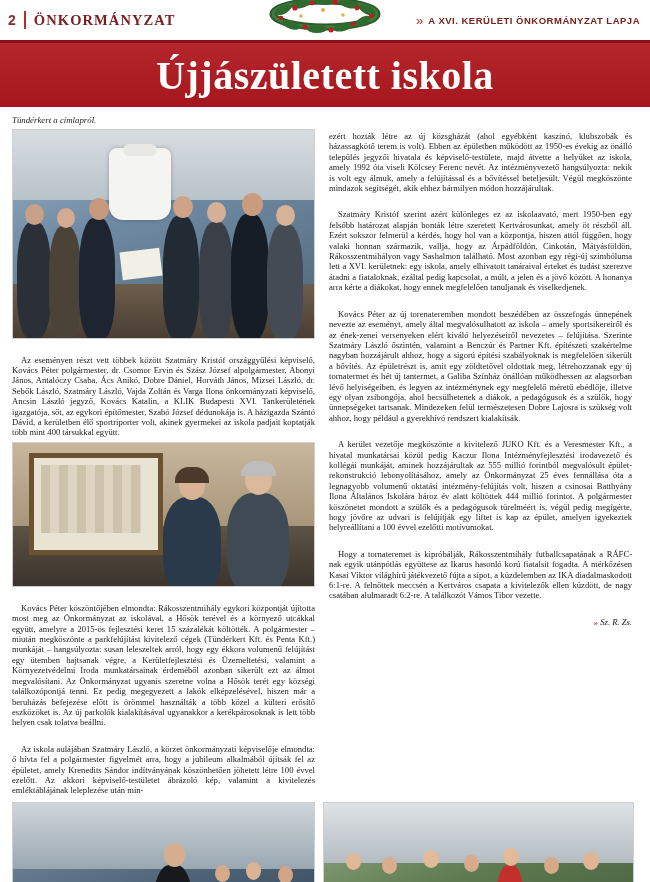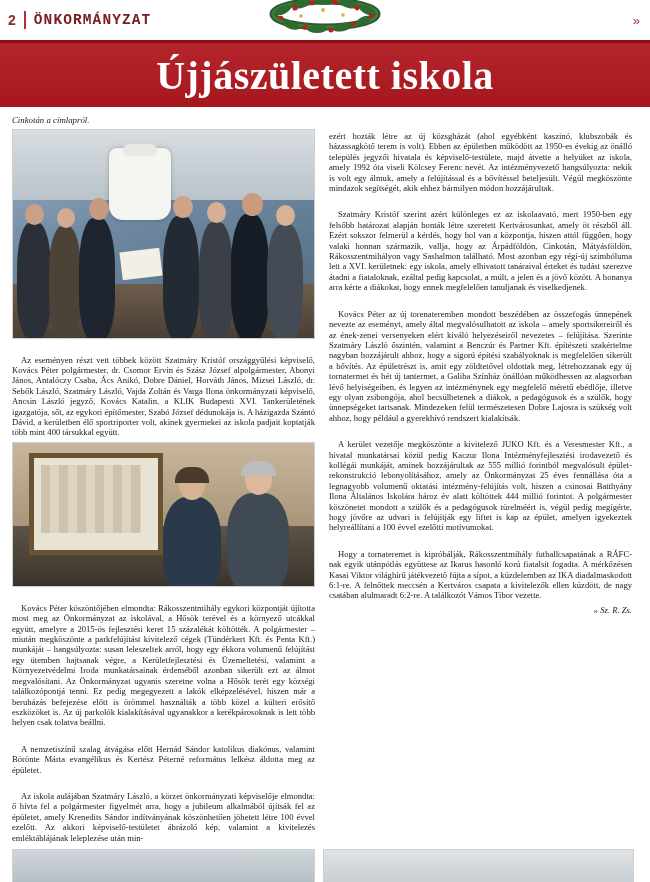--- a/index.html
+++ b/index.html
@@ -37,21 +37,21 @@
     font-size: 14px;
     color: #8b2b2b;
     font-weight: bold;
   }
   .masthead-divider {
     width: 2px;
     height: 18px;
     background: #b03030;
   }
   .masthead-title {
-    font-family: Liberation Mono, monospace;
+    font-family: Liberation Serif, serif;
     font-size: 14.5px;
     letter-spacing: 1.1px;
     color: #7a2020;
     font-weight: bold;
   }
   .masthead-right {
     display: flex;
     align-items: center;
     gap: 5px;
   }
@@ -121,21 +121,21 @@
     font-size: 8.8px;
     line-height: 10.6px;
     font-style: italic;
     text-align: left;
     text-indent: 0;
   }
   .sig {
     text-align: right;
     font-size: 8.6px;
     font-style: italic;
-    margin-top: 4px;
+    margin-top: 16px;
     font-family: "Liberation Serif", serif;
   }
   .sig .chev2 { color: #b03030; font-weight: bold; }
 
   
   .photo {
     position: relative;
     overflow: hidden;
     border: 1px solid #cfcfcf;
     box-sizing: border-box;
@@ -224,31 +224,32 @@
     </g>
     <g fill="#d9b24c">
       <circle cx="58" cy="14" r="2"></circle>
         <circle cx="78" cy="19" r="1.8"></circle>
       <circle cx="36" cy="20" r="1.8"></circle>
     </g>
   </svg>
 
   <div class="masthead-right">
     <span class="chev">»</span>
+    <span class="masthead-sub">A XVI. KERÜLETI ÖNKORMÁNYZAT LAPJA</span>
   </div>
 </div>
 
 <div class="banner">
   <h1>Újjászületett iskola</h1>
 </div>
 
 <div class="content">
 
   <div class="col">
-    <p class="lead">Cinkotán a címlapról.</p>
+    <p class="lead">Tündérkert a címlapról.</p>
 
     <div class="photo photo-top">
       <div class="ceiling" style="height:34%;background:linear-gradient(180deg,#d8dde1,#b9c3ca);"></div>
       <div class="floor" style="height:26%;background:linear-gradient(180deg,#6d5d4c,#4a3e33);"></div>
 
       <div style="position:absolute;left:96px;top:18px;width:62px;height:72px;background:#f4f4f0;border-radius:8px 8px 14px 14px;box-shadow:0 0 4px rgba(0,0,0,.25);"></div>
       <div style="position:absolute;left:110px;top:14px;width:34px;height:12px;background:#e8e8e4;border-radius:6px;"></div>
 
       <div class="fig" style="left:4px;  top:92px; width:34px;height:116px;background:#2a2f38;"></div>
       <div class="head" style="left:12px; top:74px; width:19px;height:21px;background:#c9a088;"></div>
@@ -279,21 +280,20 @@
 
       <div class="fig" style="left:150px;top:54px;width:58px;height:96px;background:#2a3a4a;"></div>
       <div class="head" style="left:166px;top:28px;width:26px;height:29px;background:#d9b295;"></div>
       <div style="position:absolute;left:162px;top:24px;width:34px;height:16px;background:#4b3a2c;border-radius:14px 14px 0 0;"></div>
       <div class="fig" style="left:214px;top:50px;width:62px;height:100px;background:#3f4a55;"></div>
       <div class="head" style="left:232px;top:22px;width:27px;height:30px;background:#dcb89c;"></div>
       <div style="position:absolute;left:228px;top:18px;width:35px;height:15px;background:#bdbdbd;border-radius:14px 14px 0 0;"></div>
     </div>
 
     <p class="body">Kovács Péter köszöntőjében elmondta: Rákosszentmihály egykori központját újította most meg az Önkormányzat az iskolával, a Hősök terével és a környező utcákkal együtt, amelyre a 2015-ös fejlesztési keret 15 százalékát költötték. A polgármester – miután megköszönte a parkfelújítást kivitelező cégek (Tündérkert Kft. és Penta Kft.) munkáját – hangsúlyozta: susan leleszeltek arról, hogy egy ékkora volumenű felújítást egy ütemben hajtsanak végre, a Kerületfejlesztési és Üzemeltetési, valamint a Környezetvédelmi Iroda munkatársainak érdeméből azonban sikerült ezt az álmot megvalósítani. Az Önkormányzat ugyanis szeretne volna a Hősök terét egy községi találkozópontjá tenni. Ez pedig megegyezett a lakók elképzelésével, hiszen már a beruházás befejezése előtt is örömmel használták a több közel a külteri erősítő eszközöket is. Az új parkolók kialakításával ugyanakkor a kerékpárosoknak is lett több helyen csak tolatva beállni.</p>
-    <p class="body">A nemzetiszínű szalag átvágása előtt Hernád Sándor katolikus diakónus, valamint Börönte Márta evangélikus és Kertész Péterné református lelkész áldotta meg az épületet.</p>
     <p class="body">Az iskola aulájában Szatmáry László, a körzet önkormányzati képviselője elmondta: ő hívta fel a polgármester figyelmét arra, hogy a jubileum alkalmából újítsák fel az épületet, amely Krenedits Sándor indítványának köszönhetően jöhetett létre 100 évvel ezelőtt. Az akkori képviselő-testületet ábrázoló kép, valamint a kivitelezés emléktáblájának leleplezése után min-</p>
   </div>
 
   <div class="col">
     <p class="body noind">ezért hozták létre az új közsgházát (ahol egyébként kaszinó, klubszobák és házassagkötő terem is volt). Ebben az épületben működött az 1950-es évekig az önálló település jegyzői hivatala és képviselő-testülete, majd átvette a helyüket az iskola, amely 1992 óta viseli Kölcsey Ferenc nevét. Az intézményvezető hangsúlyozta: nekik is volt egy álmuk, amely a felújítással és a bővítéssel beteljesült. Végül megköszönte mindazok segítségét, akik ehhez bármilyen módon hozzájárultak.</p>
     <p class="body">Szatmáry Kristóf szerint azért különleges ez az iskolaavató, mert 1950-ben egy felsőbb határozat alapján bonták létre szeretett Kertvárosunkat, amely öt részből áll. Ezért sokszor felmerül a kérdés, hogy hol van a központja, hiszen attól függően, hogy valaki honnan származik, vallja, hogy az Árpádföldön, Cinkotán, Mátyásföldön, Rákosszentmihályon vagy Sashalmon található. Most azonban egy régi-új szimbóluma lett a XVI. kerületnek: egy iskola, amely elhivatott tanáraival érteket és tudást szerezve átadni a fiataloknak, ezáltal pedig kapcsolat, a múlt, a jelen és a jövő között. A honanya arra kérte a diákokat, hogy ennek megfelelően tanuljanak és viselkedjenek.</p>
     <p class="body">Kovács Péter az új torenateremben mondott beszédében az összefogás ünnepének nevezte az eseményt, amely által megvalósulhatott az iskola – amely sportsikereiről és az ének-zenei versenyeken elért kiváló helyezéseiről nevezetes – felújítása. Szerinte Szatmáry László őszintén, valamint a Benczúr és Partner Kft. építészeti szakértelme nagyban hozzájárult ahhoz, hogy a sigorú építési szabályoknak is megfelelően sikerült a bővítés. Az épületrészt is, amit egy zöldtetővel oldottak meg, létrehozzanak egy új tornatermet és hét új tantermet, a Galiba Színház önállóan működhessen az alagsorban lévő helyiségeiben, és legyen az intézménynek egy megfelelő méretű ebédlője, illetve egy olyan zsibongója, ahol becsülhetenek a diákok, a pedagógusok és a szülők, hogy ünnepségeket tartsanak. Mindezeken felül természetesen Dobre Lajosra is szükség volt ahhoz, hogy például a gyerekhívó rendszert kialakítsák.</p>
     <p class="body">A kerület vezetője megköszönte a kivitelező JUKO Kft. és a Veresmester Kft., a hivatal munkatársai közül pedig Kaczur Ilona Intézményfejlesztési irodavezető és kollégái munkáját, aminek hozzájárultak az 555 millió forintból megvalósult épület-rekonstrukció lebonyolításához, amely az Önkormányzat 25 éves fennállása óta a legnagyobb volumenű oktatási intézmény-felújítás volt, hiszen a csinosai Batthyány Ilona Általános Iskolára hároz év alatt költöttek 444 millió forintot. A polgármester köszönetet mondott a szülők és a pedagógusok türelméért is, végül pedig megígérte, hogy jövőre az udvari is felújítják egy liftet is kap az épület, amelyen igyekeztek helyreállítani a 100 évvel ezelőtti motívumokat.</p>
     <p class="body">Hogy a tornateremet is kipróbálják, Rákosszentmihály futballcsapatának a RÁFC-nak egyik utánpótlás együttese az Ikarus hasonló korú fiatalsit fogadta. A mérkőzésen Kasai Viktor világhírű játékvezető fújta a sípot, a küzdelemben az IKA diadalmaskodott 6:1-re. A felnőttek meccsén a Kertváros csapata a kivitelezők ellen küzdött, de nagy csatában alulmaradt 6:2-re. A találkozót Vámos Tibor vezette.</p>
     <div class="sig">

